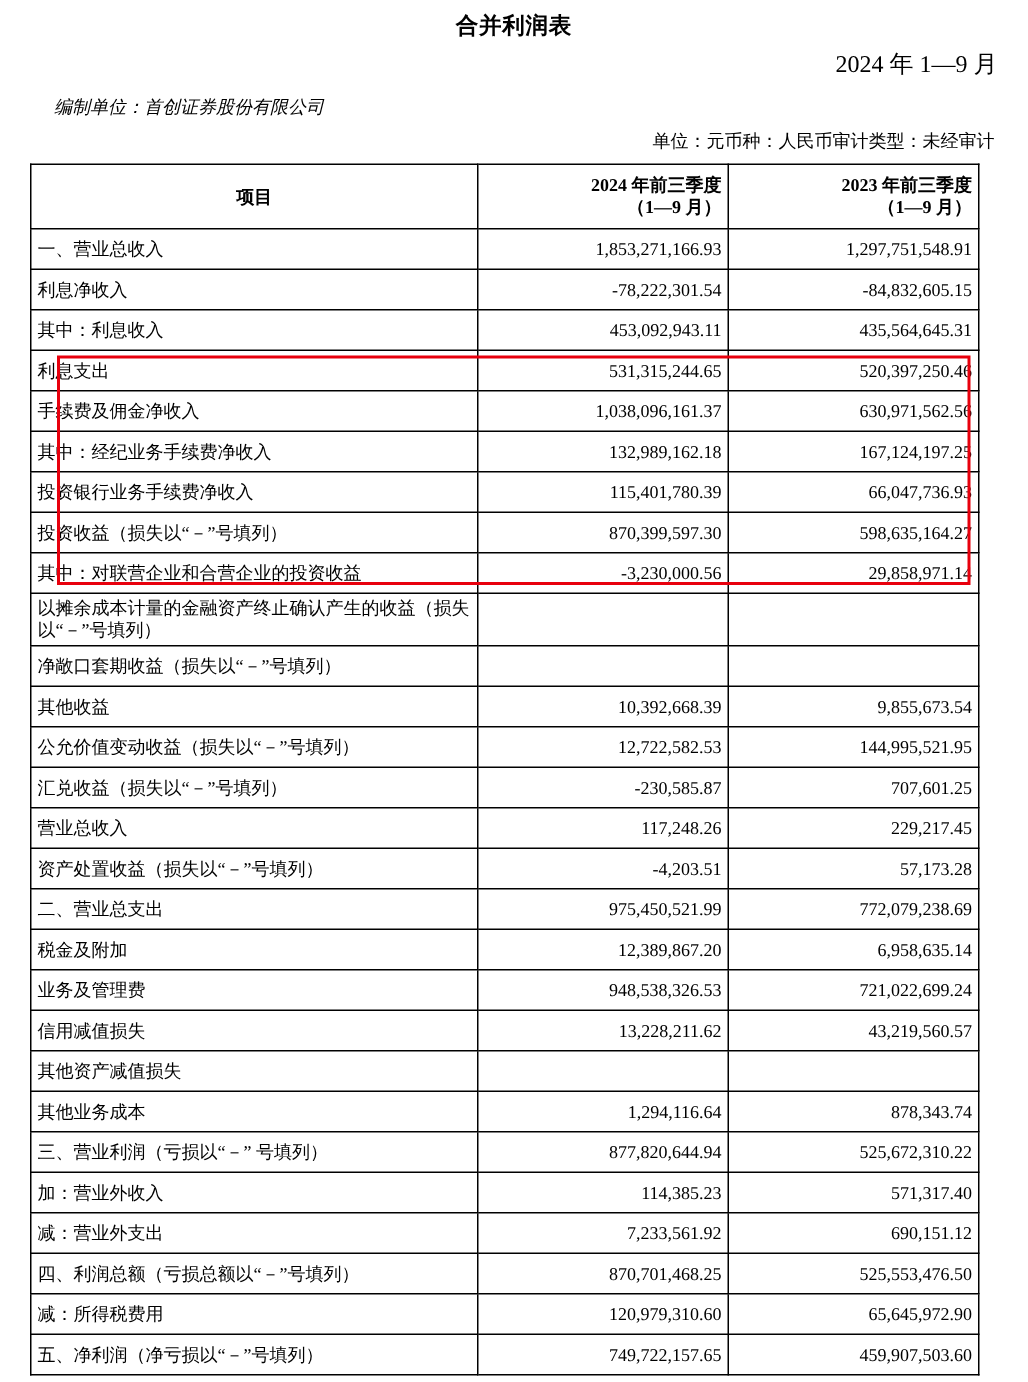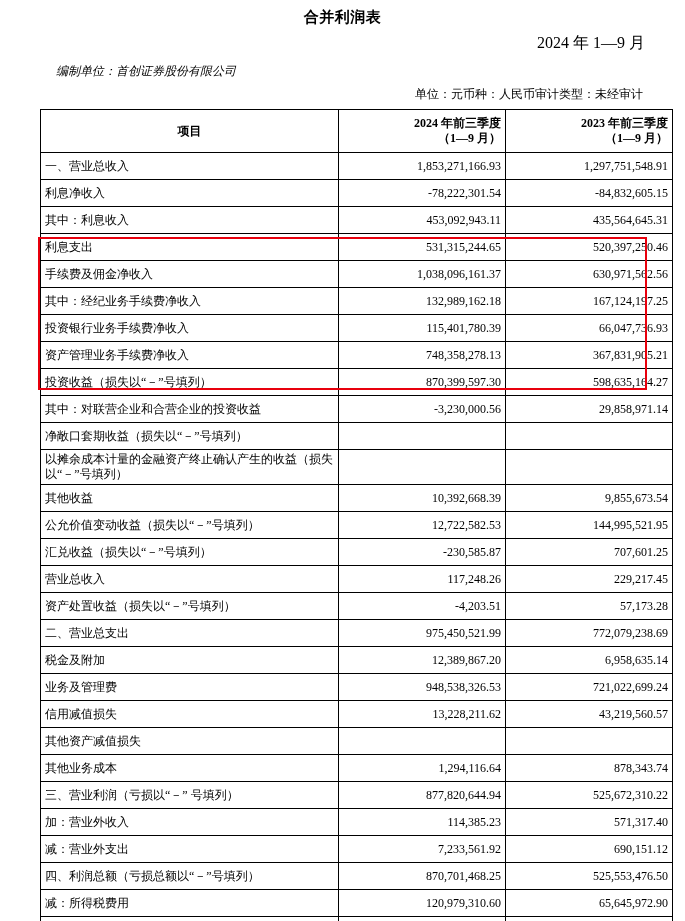--- a/index.html
+++ b/index.html
@@ -13,21 +13,21 @@
     font-family: "Liberation Serif", "DejaVu Serif", serif;
     color: #000;
     position: relative;
     overflow: hidden;
   }
   .page {
     width: 685px;
     height: 921px;
     position: relative;
     box-sizing: border-box;
-    padding: 0 40px;
+    padding: 0 20px;
   }
   .doc-title {
     text-align: center;
     font-size: 15px;
     font-weight: bold;
     padding-top: 8px;
     letter-spacing: 0.5px;
   }
   .doc-period {
     text-align: right;
@@ -166,45 +166,40 @@
           <td class="label ind1">其中：经纪业务手续费净收入</td>
           <td class="num">132,989,162.18</td>
           <td class="num">167,124,197.25</td>
         </tr>
         <tr>
           <td class="label ind2">投资银行业务手续费净收入</td>
           <td class="num">115,401,780.39</td>
           <td class="num">66,047,736.93</td>
         </tr>
         <tr>
-          <td class="label ind2">资产管理业务手续费净收入</td>
-          <td class="num">748,358,278.13</td>
-          <td class="num">367,831,905.21</td>
-        </tr>
-        <tr>
           <td class="label ind1">投资收益（损失以“－”号填列）</td>
           <td class="num">870,399,597.30</td>
           <td class="num">598,635,164.27</td>
         </tr>
         <tr>
           <td class="label ind1">其中：对联营企业和合营企业的投资收益</td>
           <td class="num">-3,230,000.56</td>
           <td class="num">29,858,971.14</td>
         </tr>
         <tr>
-          <td class="label ind1">净敞口套期收益（损失以“－”号填列）</td>
-          <td class="num"></td>
-          <td class="num"></td>
-        </tr>
-        <tr>
           <td class="label ind3 wrap2">以摊余成本计量的金融资产终止确认产生的收益（损失以“－”号填列）</td>
           <td class="num wrap2"></td>
           <td class="num wrap2"></td>
         </tr>
         <tr>
+          <td class="label ind1">净敞口套期收益（损失以“－”号填列）</td>
+          <td class="num"></td>
+          <td class="num"></td>
+        </tr>
+        <tr>
           <td class="label ind1">其他收益</td>
           <td class="num">10,392,668.39</td>
           <td class="num">9,855,673.54</td>
         </tr>
         <tr>
           <td class="label ind1">公允价值变动收益（损失以“－”号填列）</td>
           <td class="num">12,722,582.53</td>
           <td class="num">144,995,521.95</td>
         </tr>
         <tr>

